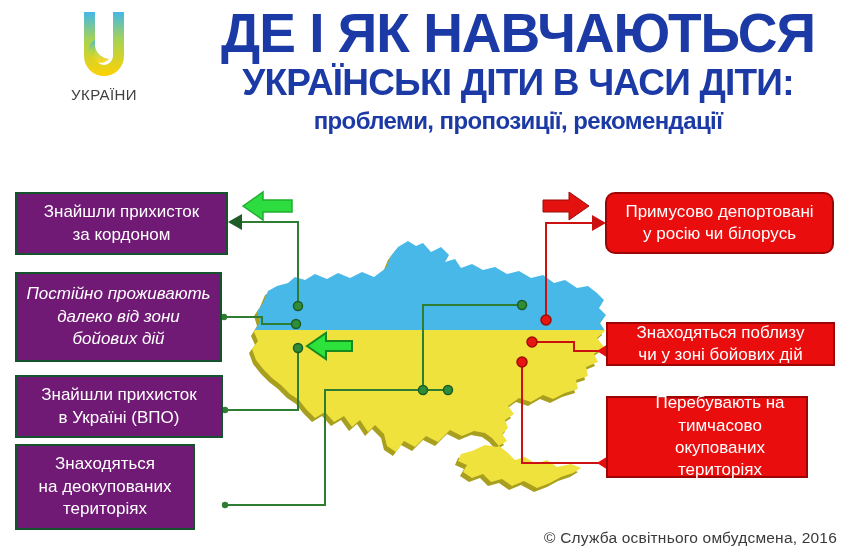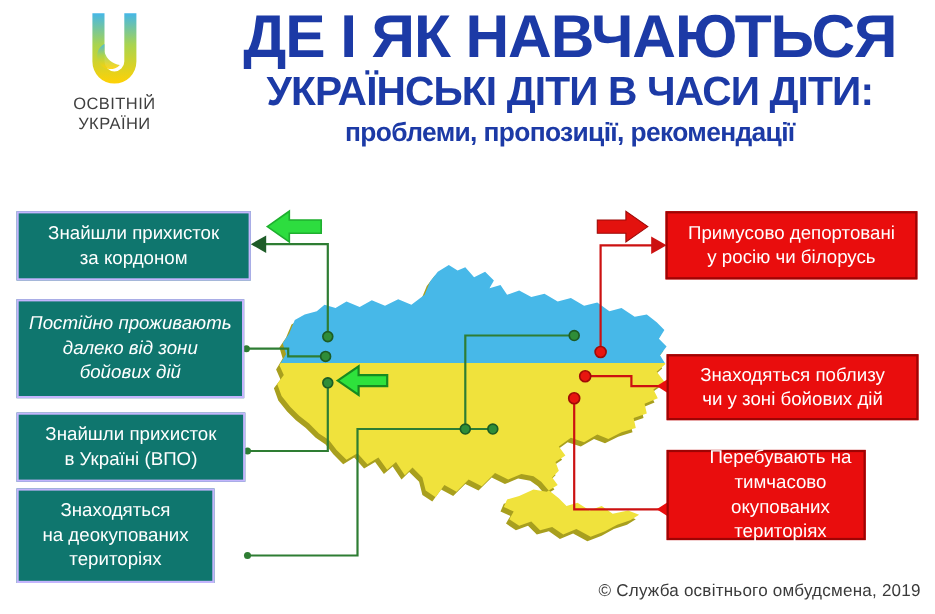--- a/index.html
+++ b/index.html
@@ -14,29 +14,29 @@
   .title{position:absolute;left:188px;top:4px;width:660px;text-align:center;z-index:2;color:#1c3aa6;}
   .title-l1{font-size:55px;font-weight:bold;line-height:1.08;letter-spacing:-1px;white-space:nowrap;}
   .title-l2{font-size:37px;font-weight:bold;line-height:1.1;letter-spacing:-.8px;white-space:nowrap;}
   .title-l3{font-size:24px;font-weight:bold;line-height:1.15;letter-spacing:-.6px;white-space:nowrap;margin-top:3px;}
   
   .box{
     position:absolute;z-index:2;display:flex;align-items:center;justify-content:center;
     text-align:center;color:#ffffff;font-size:17px;line-height:1.32;white-space:pre-line;
     box-sizing:border-box;padding:2px 6px;
   }
-  .box.green{background:#0f766e;border:2px solid #c4b5fd;}
+  .box.green{background:#701a75;border:2px solid #14532d;}
   .box.red{background:#e90d0d;border:2px solid #9d0404;}
   .g1{left:15px;top:192px;width:213px;height:63px;}
   .g2{left:15px;top:272px;width:207px;height:90px;font-style:italic;}
   .g3{left:15px;top:375px;width:208px;height:63px;}
   .g4{left:15px;top:444px;width:180px;height:86px;}
-  .r1{left:605px;top:192px;width:229px;height:62px;}
-  .r2{left:606px;top:322px;width:229px;height:60px;}
-  .r3{left:606px;top:409px;width:181px;height:82px;padding-left:32px;}
+  .r1{left:605px;top:192px;width:229px;height:62px;border-radius:10px;}
+  .r2{left:606px;top:322px;width:229px;height:44px;}
+  .r3{left:606px;top:396px;width:202px;height:82px;padding-left:32px;}
   
   .art{position:absolute;left:0;top:0;z-index:1;}
   
   .copyright{
     position:absolute;right:13px;top:529px;z-index:2;
     font-size:15.5px;color:#3a3a3a;letter-spacing:.2px;
   }
 </style>
 </head>
 <body>
@@ -48,21 +48,20 @@
       <defs>
         <linearGradient id="lg" x1="0" y1="0" x2="0" y2="1">
           <stop offset="0" stop-color="#45b7e8"></stop>
           <stop offset="0.45" stop-color="#a9d44f"></stop>
           <stop offset="1" stop-color="#ffd105"></stop>
         </linearGradient>
       </defs>
       <path d="M6,2 h11 v44 a9,9 0 0 0 18,0 v-44 h11 v44 a20,20 0 0 1 -40,0 Z" fill="url(#lg)"></path>
       <path d="M17,30 a12,12 0 1 0 14,19 a16,16 0 0 1 -14,-12 Z" fill="url(#lg)" opacity="0.9"></path>
     </svg>
-    <div class="logo-text">ОСВІТНІЙ</div>
     <div class="logo-text">УКРАЇНИ</div>
   </div>
 
   <div class="title">
     <div class="title-l1">ДЕ І ЯК НАВЧАЮТЬСЯ</div>
     <div class="title-l2">УКРАЇНСЬКІ ДІТИ В ЧАСИ ДІТИ:</div>
     <div class="title-l3">проблеми, пропозиції, рекомендації</div>
   </div>
 
   <svg class="art" width="850" height="558" viewBox="0 0 850 558">
@@ -140,15 +139,15 @@
 територіях</div>
 
   <div class="box red r1">Примусово депортовані
 у росію чи білорусь</div>
   <div class="box red r2">Знаходяться поблизу
 чи у зоні бойових дій</div>
   <div class="box red r3">Перебувають на
 тимчасово окупованих
 територіях</div>
 
-  <div class="copyright">© Служба освітнього омбудсмена, 2019</div>
+  <div class="copyright">© Служба освітнього омбудсмена, 2016</div>
 
 </div>
 
 </body></html>

